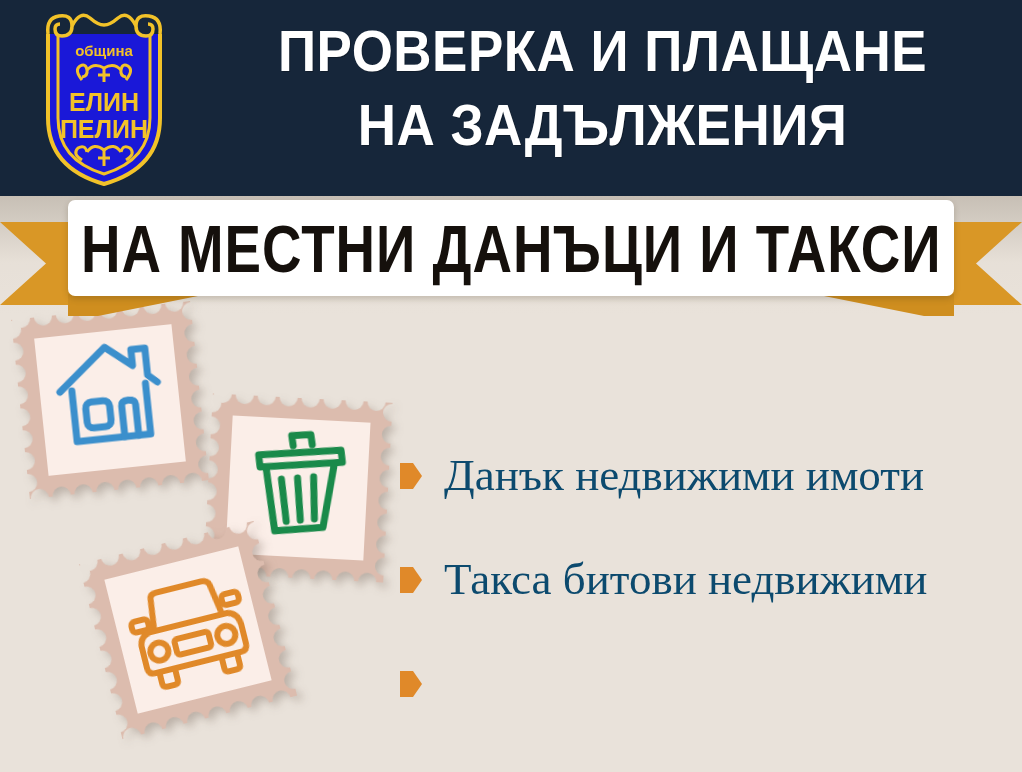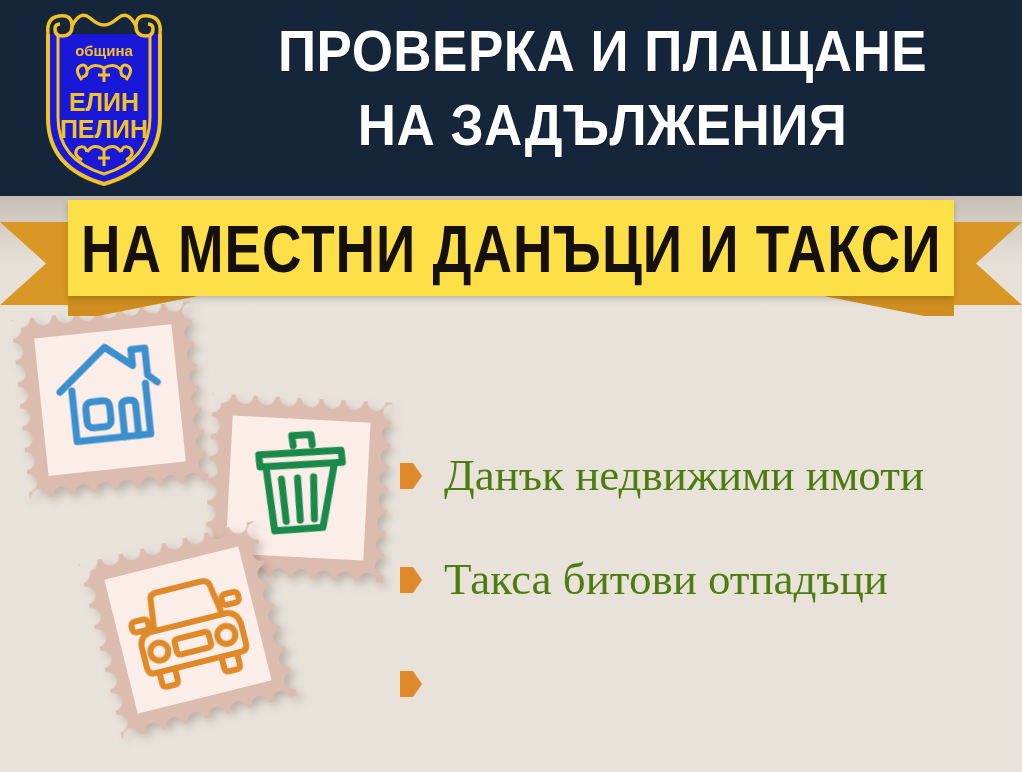--- a/index.html
+++ b/index.html
@@ -115,26 +115,27 @@
     background: #cf8e1f;
     clip-path: polygon(0 0, 140px 0, 140px 22px, 110px 22px);
     z-index: 2;
   }
   .ribbon-main {
     position: absolute;
     left: 68px;
     top: 4px;
     width: 886px;
     height: 96px;
-    background: #fde047;
+    background: #ffffff;
     box-shadow: 0 3px 6px rgba(60,45,20,0.22);
     display: flex;
     align-items: center;
     justify-content: center;
     z-index: 3;
+    border-radius: 7px;
   }
   .ribbon-text {
     color: #15100c;
     font-family: "Liberation Sans", sans-serif;
     font-weight: bold;
     font-size: 57px;
     letter-spacing: 1px;
     white-space: nowrap;
     transform: scaleX(0.96) scaleY(1.18);
   }
@@ -168,21 +169,21 @@
     width: 22px;
     height: 26px;
     background: #e08929;
     clip-path: polygon(0 0, 13px 0, 22px 13px, 13px 26px, 0 26px);
     flex: 0 0 auto;
     margin-right: 22px;
   }
   .bullet-label {
     font-family: "Liberation Serif", serif;
     font-size: 45px;
-    color: #4d7c0f;
+    color: #0c4a6e;
     line-height: 1.05;
     white-space: nowrap;
   }
 </style>
 </head>
 <body>
 
 <div id="poster">
 
   <div class="header">
@@ -331,21 +332,21 @@
 
   <div class="bullets">
 
     <div class="bullet-row">
       <span class="bullet-marker"></span>
       <span class="bullet-label">Данък недвижими имоти</span>
     </div>
 
     <div class="bullet-row">
       <span class="bullet-marker"></span>
-      <span class="bullet-label">Такса битови отпадъци</span>
+      <span class="bullet-label">Такса битови недвижими</span>
     </div>
 
     <div class="bullet-row">
       <span class="bullet-marker"></span>
     </div>
 
   </div>
 
 </div>
 

